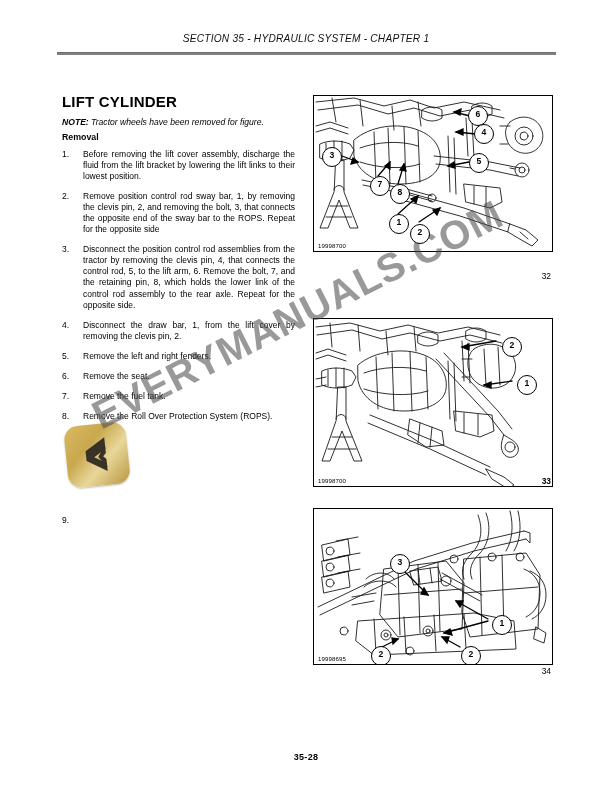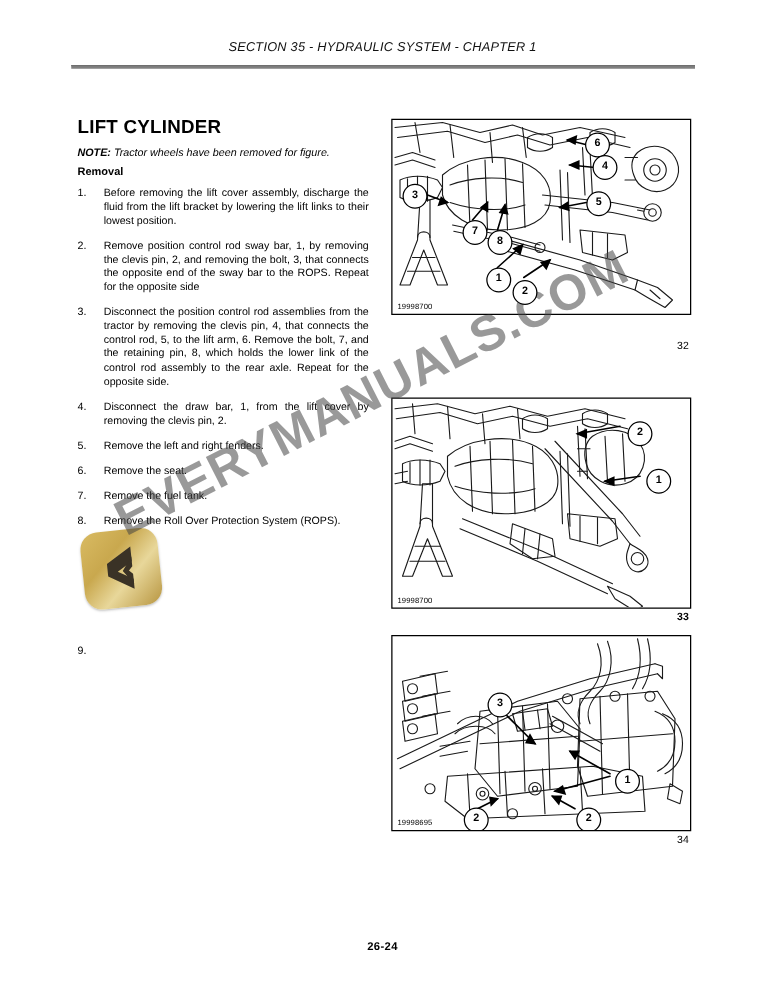--- a/index.html
+++ b/index.html
@@ -132,21 +132,21 @@
   }
   .fig-num {
     position: absolute;
     font-size: 8.4px;
     color: #000;
     text-align: right;
     width: 238px;
     left: 313px;
   }
   .fig-num.n1 { top: 271px; }
-  .fig-num.n2 { top: 488px; font-weight: bold; }
+  .fig-num.n2 { top: 476px; font-weight: bold; }
   .fig-num.n3 { top: 666px; }
 
   
   .art { position: absolute; inset: 0; }
   .art svg { display: block; width: 100%; height: 100%; }
 
   
   .callout {
     position: absolute;
     width: 18px;
@@ -466,15 +466,15 @@
   <div class="watermark">
     <div class="wm-logo">
       <svg width="62" height="62" viewBox="0 0 62 62">
         <path d="M40 14 L20 26 L20 36 L40 48 L40 40 L28 33 L40 26 Z" fill="#3a3226"></path>
         <path d="M40 22 L32 33 L40 44 L40 36 L37 33 L40 30 Z" fill="#3a3226"></path>
       </svg>
     </div>
     <div class="wm-text">EVERYMANUALS.COM</div>
   </div>
 
-  <div class="footer">26-24</div>
+  <div class="footer">35-28</div>
 
 </div>
 
 </body></html>

